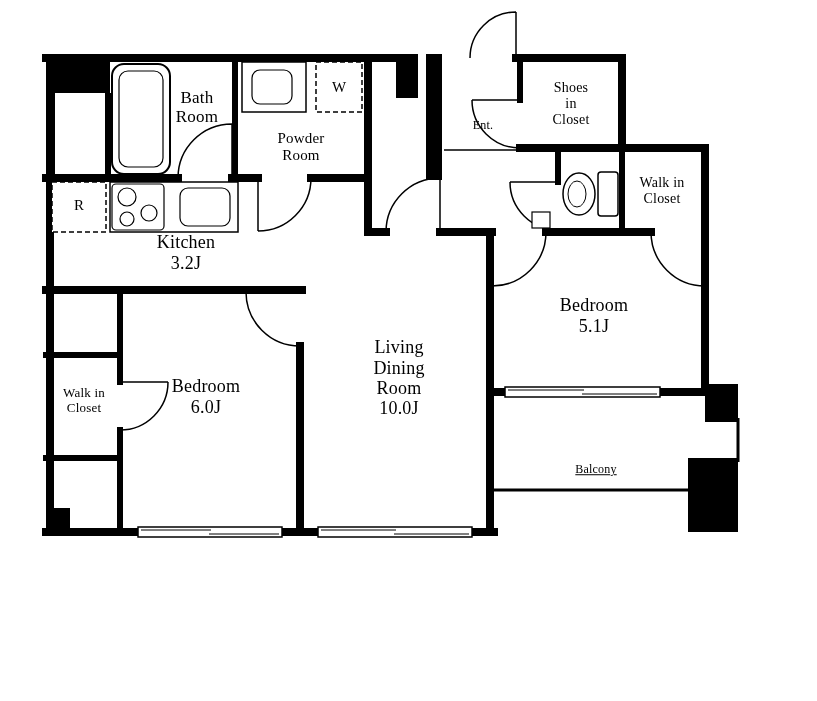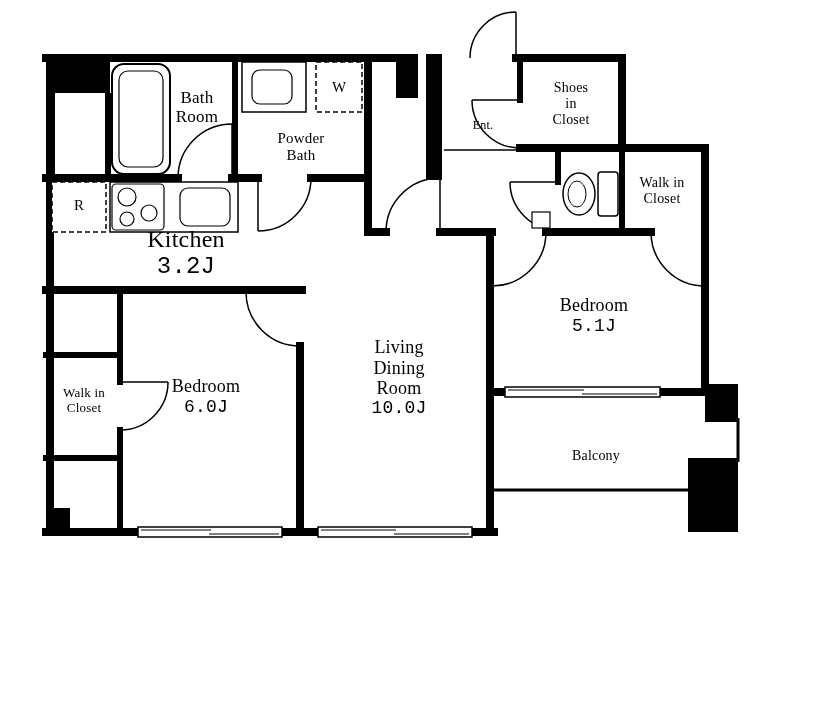--- a/index.html
+++ b/index.html
@@ -1,21 +1,21 @@
 <!DOCTYPE html>
 <html><head>
 <meta charset="utf-8">
 <style>
   html,body{margin:0;padding:0;background:#fff;}
   .plan{position:relative;width:817px;height:549px;background:#fff;overflow:hidden;
         font-family:"Liberation Serif", serif;color:#000;}
   .plan svg{position:absolute;left:0;top:0;}
   .room-label{position:absolute;transform:translate(-50%,-50%);text-align:center;
               white-space:pre-line;line-height:1.13;letter-spacing:0.2px;}
-  .room-label .size{display:block;font-family:Liberation Mono, monospace;}
+  .room-label .size{display:block;}
   .mark-label{position:absolute;transform:translate(-50%,-50%);font-size:15px;}
   .north-label{position:absolute;transform:translate(-50%,-50%);
                font-size:31px;font-weight:700;font-style:italic;}
 </style>
 </head>
 <body>
 
 <div class="plan">
 
   <svg width="817" height="701" viewBox="0 0 817 701">
@@ -96,22 +96,22 @@
     <g>
       <circle cx="668" cy="591" r="36" fill="#ffffff" stroke="#000" stroke-width="2"></circle>
       <polygon points="696,618 676,583 660,599" fill="#000000"></polygon>
       <polygon points="640,564 676,583 660,599" fill="#ffffff" stroke="#000" stroke-width="1.5"></polygon>
     </g>
   </svg>
 
   <div class="room-label" style="left:197px;top:107px;font-size:17px;">Bath
 Room</div>
   <div class="room-label" style="left:301px;top:147px;font-size:15px;">Powder
-Bath</div>
-  <div class="room-label" style="left:186px;top:253px;font-size:24px;">
+Room</div>
+  <div class="room-label" style="left:186px;top:253px;font-size:18px;">
     <span>Kitchen</span><span class="size">3.2J</span>
   </div>
   <div class="room-label" style="left:483px;top:126px;font-size:12px;">Ent.</div>
   <div class="room-label" style="left:571px;top:104px;font-size:14px;">Shoes
 in
 Closet</div>
   <div class="room-label" style="left:662px;top:191px;font-size:14px;">Walk in
 Closet</div>
   <div class="room-label" style="left:594px;top:316px;font-size:18px;">
     <span>Bedroom</span><span class="size">5.1J</span>
@@ -119,20 +119,20 @@
   <div class="room-label" style="left:399px;top:378px;font-size:18px;">
     <span>Living
 Dining
 Room</span><span class="size">10.0J</span>
   </div>
   <div class="room-label" style="left:206px;top:397px;font-size:18px;">
     <span>Bedroom</span><span class="size">6.0J</span>
   </div>
   <div class="room-label" style="left:84px;top:401px;font-size:13px;">Walk in
 Closet</div>
-  <div class="room-label" style="left:596px;top:456px;font-size:14px;">Balcony</div>
+  <div class="room-label" style="left:596px;top:470px;font-size:12px;text-decoration:underline;">Balcony</div>
 
   <div class="mark-label" style="left:339px;top:87px;">W</div>
   <div class="mark-label" style="left:79px;top:205px;">R</div>
 
   <div class="north-label" style="left:702px;top:657px;">N</div>
 
 </div>
 
 </body></html>

